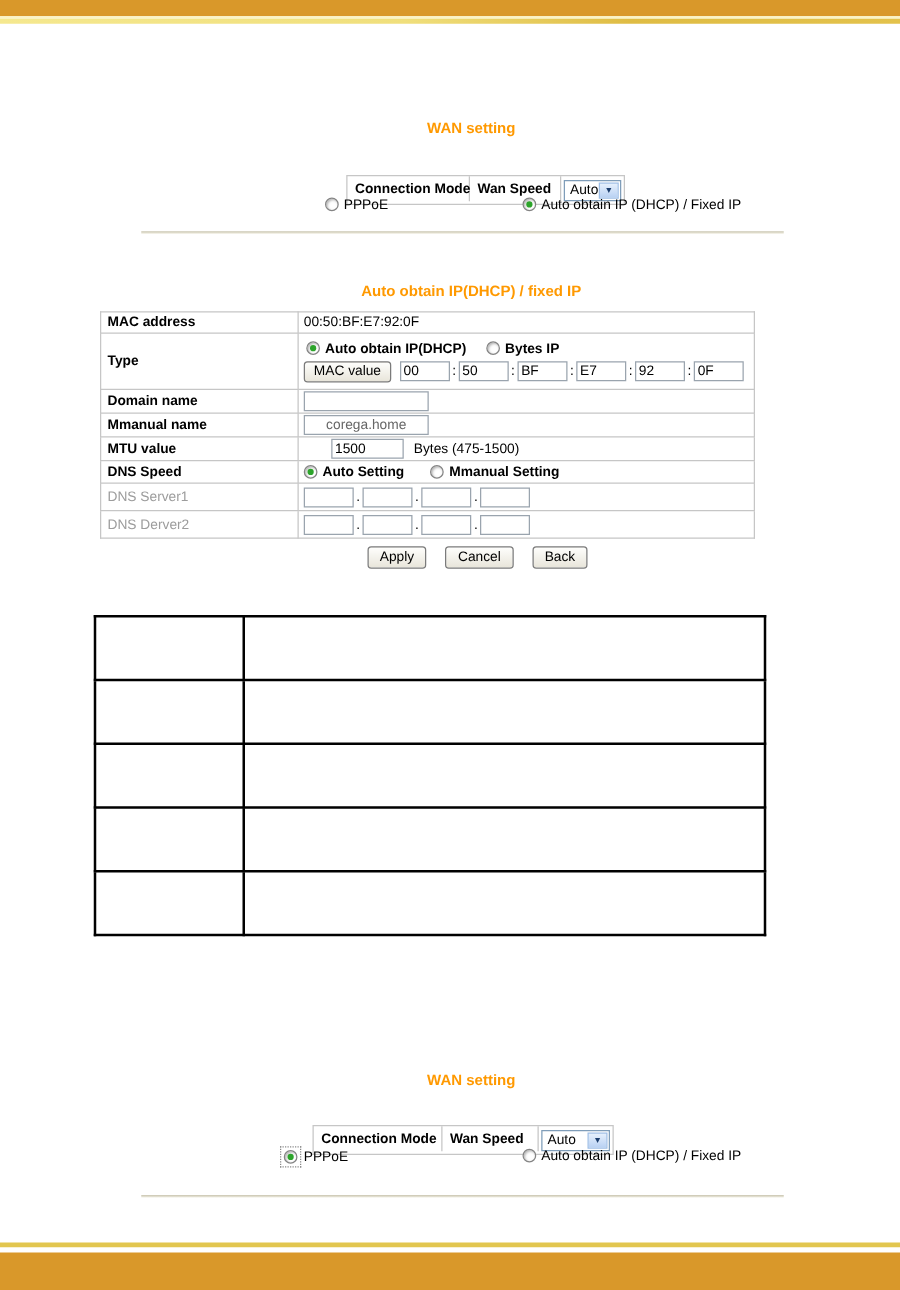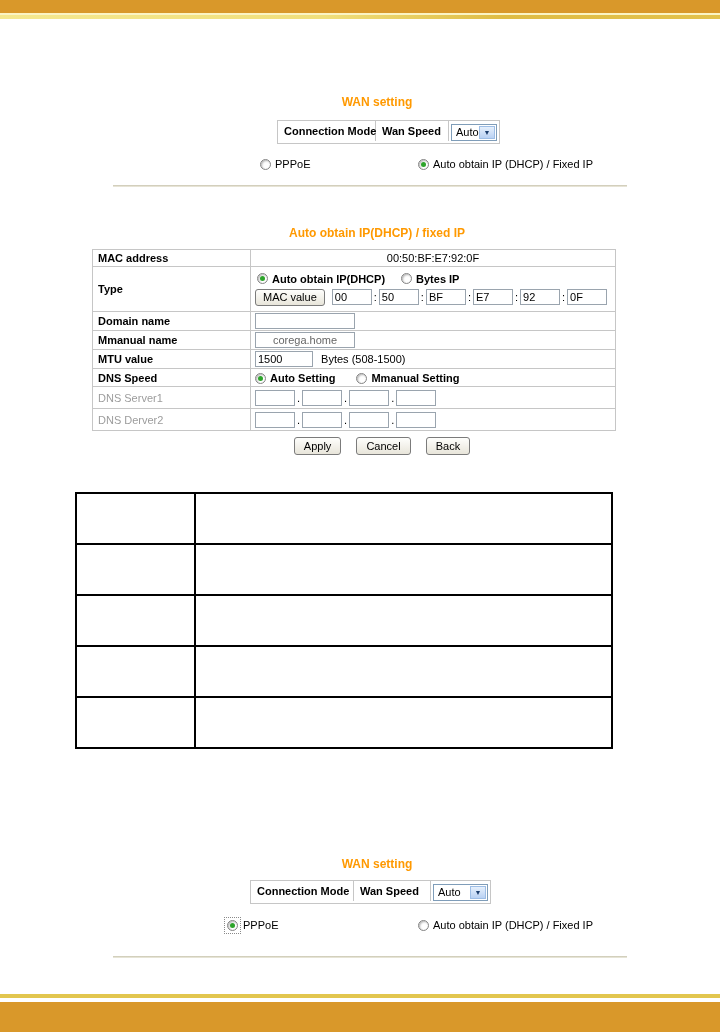--- a/index.html
+++ b/index.html
@@ -13,21 +13,21 @@
           background:linear-gradient(to right,#F5E88F 0%,#F0DF7C 45%,#DFBC44 70%,#E3C24C 100%);}
   .fline1{position:absolute;left:0;top:994px;width:720px;height:4px;background:#E2C64F;}
   .fline2{position:absolute;left:0;top:998px;width:720px;height:4px;background:#fff;}
   .fbar{position:absolute;left:0;top:1002px;width:720px;height:30px;background:#D9982A;}
 
   
   .sec-title{position:absolute;left:17px;width:720px;text-align:center;color:#FF9900;
              font-weight:bold;font-size:12px;}
 
   
-  .conn-table{position:absolute;display:flex;align-items:stretch;border:1px solid #C6C6C6;background:#fff;}
+  .conn-table{position:absolute;display:flex;align-items:stretch;border:1px solid #C6C6C6;background:#fff;margin-top:20px;}
   .conn-table .cell{border-right:1px solid #C6C6C6;display:flex;align-items:center;
                     height:20px;padding:0 6px;font-weight:bold;white-space:nowrap;}
   .conn-table .cell.sel-cell{border-right:none;padding:1px 2px;font-weight:normal;}
 
   
   .xp-select{display:flex;align-items:center;border:1px solid #7F9DB9;height:17px;background:#fff;
              position:relative;padding-left:4px;box-sizing:border-box;}
   .sel-text{font-size:11px;color:#000;}
   .sel-btn{position:absolute;right:1px;top:1px;bottom:1px;width:14px;
            background:linear-gradient(#E6F0FC,#B9D1F3);border:1px solid #9EBEE6;
@@ -41,38 +41,38 @@
   .radio.checked::after{content:"";position:absolute;left:2px;top:2px;width:5px;height:5px;
          border-radius:50%;background:#2DA42B;}
   .radio-item{position:absolute;white-space:nowrap;}
   .focus-box{display:inline-block;border:1px dotted #8a8a8a;padding:2px;margin-right:2px;line-height:0;}
 
   
   .hr{position:absolute;left:113px;width:514px;height:2px;
       background:linear-gradient(#C9C5B0,#F0EEE2);}
 
   
-  table.form{position:absolute;left:92px;top:249px;width:524px;border-collapse:collapse;background:#fff;}
+  table.form{position:absolute;left:80px;top:249px;width:524px;border-collapse:collapse;background:#fff;}
   .form td{border:1px solid #C6C6C6;padding:1px 4px;vertical-align:middle;font-size:11px;}
   .form td.lbl{width:148px;font-weight:bold;padding-left:5px;}
   .form td.lbl.gray{font-weight:normal;color:#9C9C9C;}
   .form tr.r-mac td{height:14px;}
   .form tr.r-std td{height:15px;}
   .form tr.r-type td{height:42px;}
   .form tr.r-dns td{height:19px;}
-  .form td.ctr{text-align:center;}
+  .form td.ctr{text-align:left;}
   .type-line1{display:flex;align-items:center;margin:2px 0 1px 2px;}
   .type-line2{display:flex;align-items:center;margin:4px 0 2px 0;}
   .dns-line{display:flex;align-items:center;}
   .sep{margin:0 2px;}
 
   
   .inp{border:1px solid #9AA4AE;height:14px;font-family:"Liberation Sans",sans-serif;
        font-size:11px;padding:0 2px;background:#fff;box-sizing:content-box;}
-  .w100{width:94px;text-align:center;} .w58{width:52px;} .w38{width:34px;}
+  .w100{width:94px;text-align:center;} .w58{width:52px;margin-left:22px;} .w38{width:34px;}
   .gray-val{color:#666;}
 
   
   .btn{font-family:"Liberation Sans",sans-serif;font-size:11px;color:#000;
        background:linear-gradient(#FEFEFC,#E8E5DA);border:1px solid #7b7b7b;border-radius:3px;
        padding:1px 9px;height:18px;box-sizing:border-box;}
   .mac-btn{margin-right:7px;padding:0 7px;height:17px;}
   .actions{position:absolute;left:22px;top:437px;width:720px;text-align:center;}
   .actions .btn{margin:0 6px;}
 
@@ -155,21 +155,21 @@
     <tr class="r-std">
       <td class="lbl">Mmanual name</td>
       <td>
         <input class="inp w100 gray-val" value="corega.home" style="">
       </td>
     </tr>
     <tr class="r-std">
       <td class="lbl">MTU value</td>
       <td>
         <input class="inp w58" value="1500" style="">
-        <span style="margin-left:5px">Bytes (508-1500)</span>
+        <span style="margin-left:5px">Bytes (475-1500)</span>
       </td>
     </tr>
     <tr class="r-std">
       <td class="lbl">DNS Speed</td>
       <td>
         <span class="radio checked"></span><b>Auto Setting</b>
         <span class="radio" style="margin-left:18px"></span><b>Mmanual Setting</b>
       </td>
     </tr>
     <tr class="r-dns">

